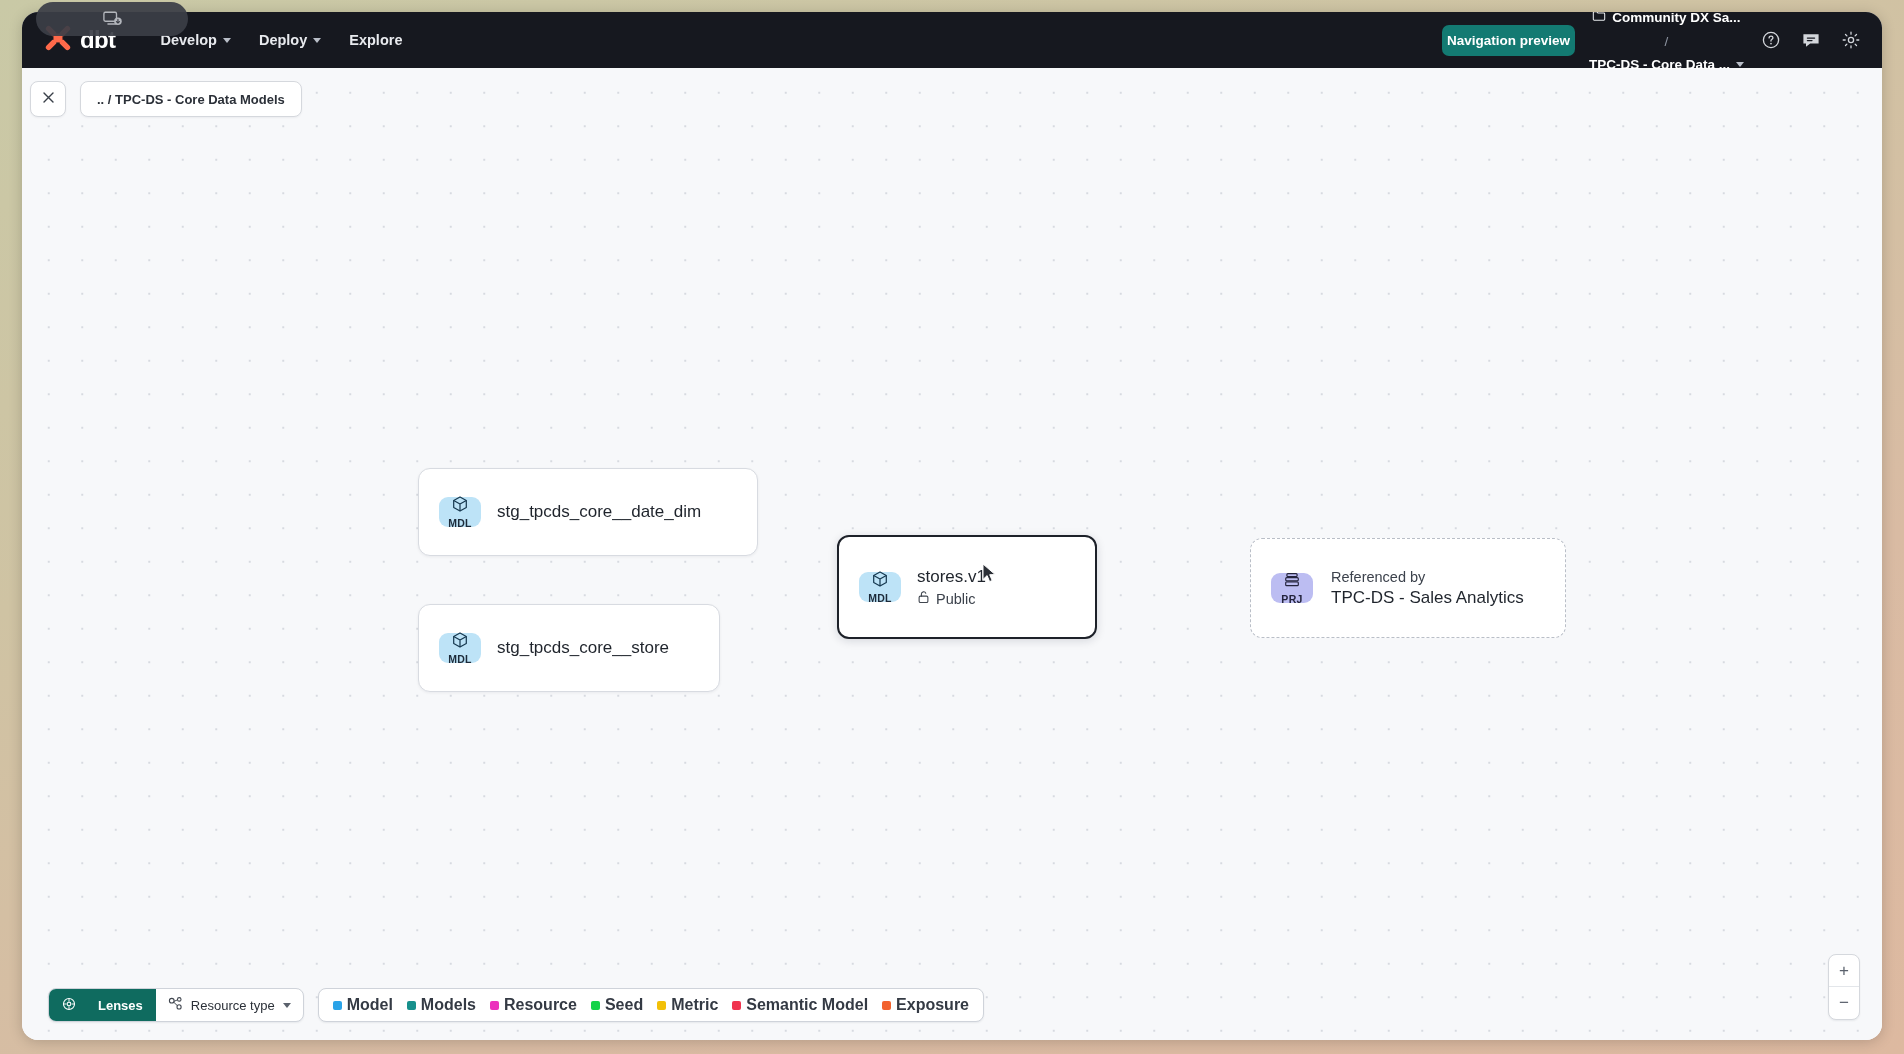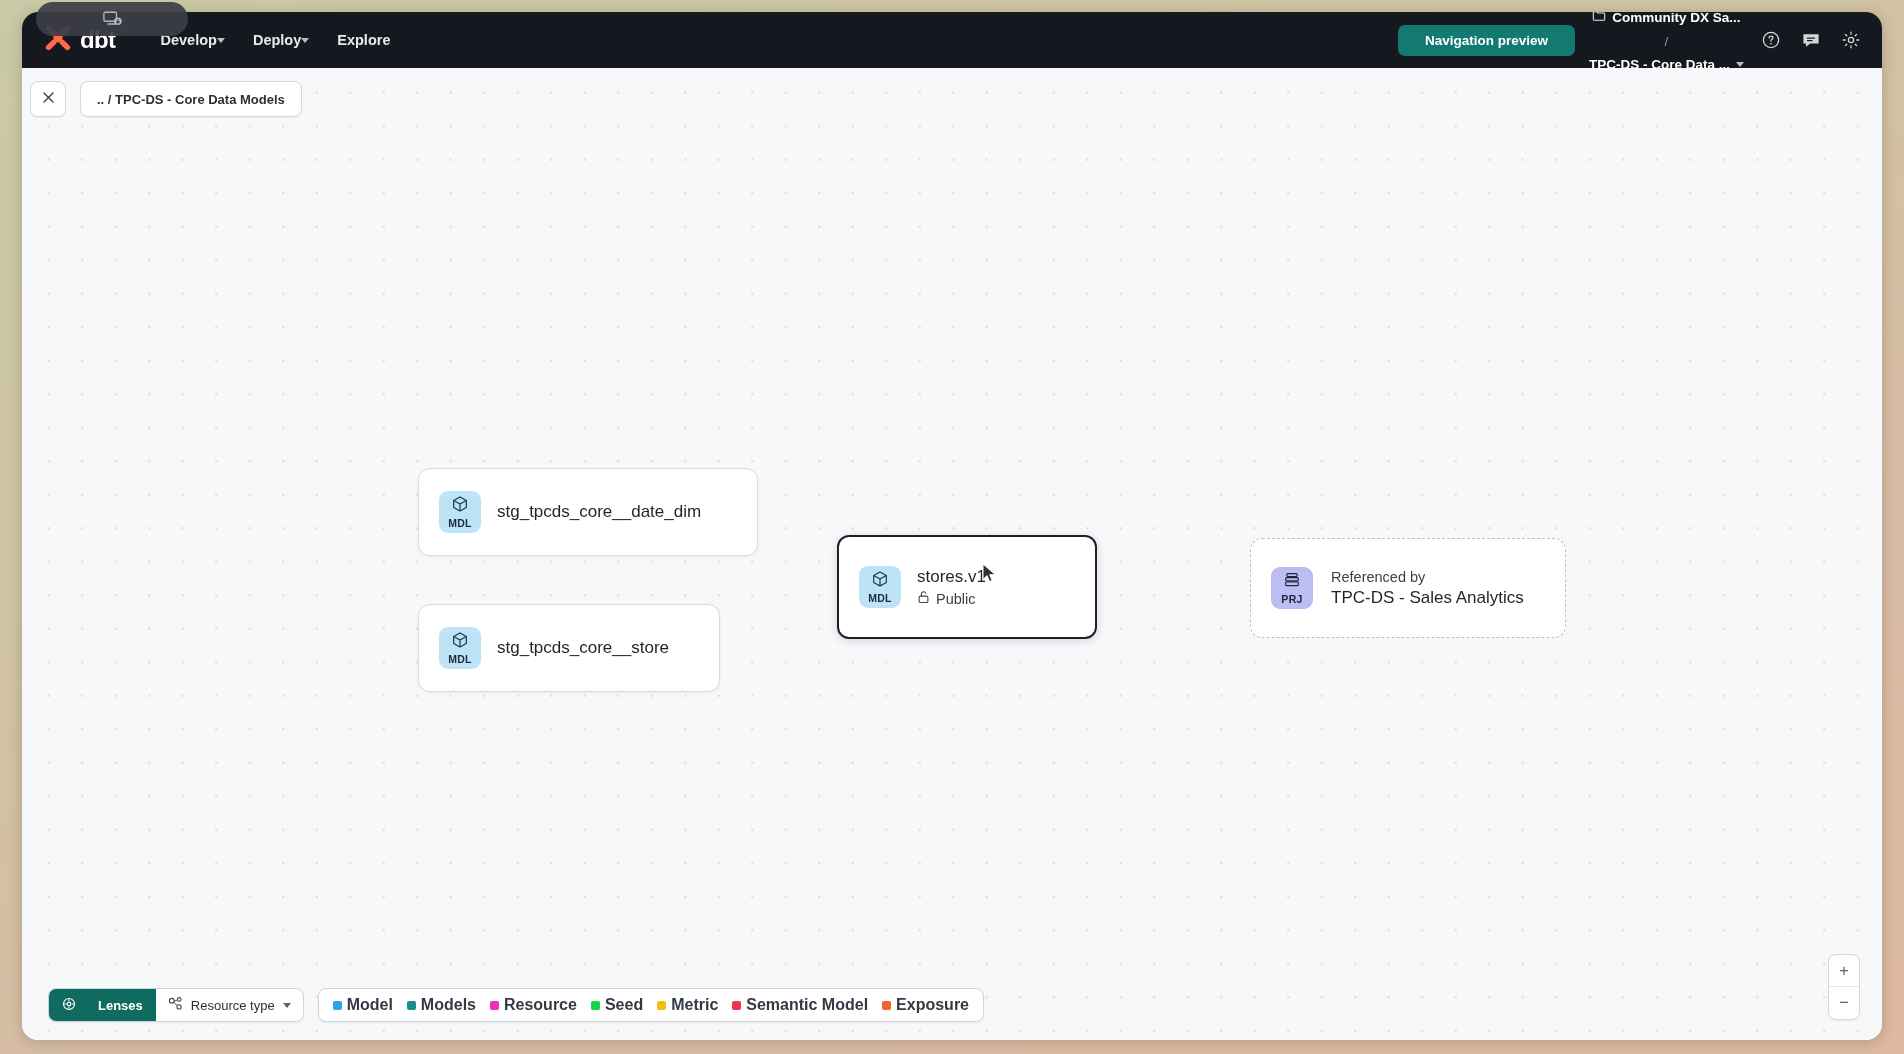--- a/index.html
+++ b/index.html
@@ -39,28 +39,28 @@
     height: 56px; background: #16181f;
     display: flex; align-items: center;
     padding: 0 18px 0 22px;
     position: relative; z-index: 30;
   }
   .logo-wrap { display:flex; align-items:center; gap:8px; margin-right: 34px; }
   .logo-word { color:#fff; font-size:24px; font-weight:700; letter-spacing:-.6px; }
   .nav-item {
     color:#e8eaee; font-size:14.5px; font-weight:600;
     padding: 7px 11px; margin-right: 6px;
-    display:flex; align-items:center; gap:0;
+    display:flex; align-items:center; gap:6px;
     border-radius: 6px; cursor:pointer; white-space:nowrap;
   }
   .caret { width:0;height:0;border-left:4px solid transparent;border-right:4px solid transparent;border-top:5px solid #b9bec8; }
   .nav-right { margin-left:auto; display:flex; align-items:center; gap:14px; }
   #nav-preview-badge {
     background:#137a72; color:#fff; font-size:13.5px; font-weight:600;
-    padding: 8px 27px; border-radius: 7px; white-space:nowrap; cursor:pointer;
+    padding: 8px 5px; border-radius: 7px; white-space:nowrap; cursor:pointer;
   }
   .crumb-group { display:flex; align-items:center; gap:8px; color:#fff; font-size:13.5px; font-weight:600;flex-direction:column; }
   .crumb { display:flex; align-items:center; gap:6px; cursor:pointer; white-space:nowrap; }
   .crumb-sep { color:#8f96a3; font-weight:400; }
   .nav-icon-btn { width:26px;height:26px;display:flex;align-items:center;justify-content:center;cursor:pointer;opacity:.92; }
 
   
   #toolbar {
     position:absolute; left:0; right:0; top:56px; height:62px;
     display:flex; align-items:center; padding: 0 8px;
@@ -105,21 +105,21 @@
     border:1px solid #d8dbe1; border-radius:12px;
     display:flex; align-items:center; gap:16px;
     padding: 0 22px 0 20px;
     box-shadow: 0 1px 3px rgba(16,24,40,.06);
     cursor:pointer;
   }
   .node.selected { border:2.5px solid #1d2129; box-shadow:0 2px 10px rgba(16,24,40,.14); }
   .node.dashed { border:1.5px dashed #b9bec7; box-shadow:none; }
 
   .badge {
-    width:42px; height:42px; border-radius:9px;
+    width:42px; height:30px; border-radius:9px;
     display:flex; flex-direction:column; align-items:center; justify-content:center;
     gap:1px; flex:none;
   }
   .badge.mdl { background:#bde3f7; }
   .badge.prj { background:#bcbdf2; }
   .badge-text { font-size:10.5px; font-weight:700; color:#1d2b3a; letter-spacing:.3px; line-height:1; }
   .badge.prj .badge-text { color:#24243d; }
 
   .node-title { font-size:17px; color:#1f242c; font-weight:400; white-space:nowrap;text-align:right; }
   .node-lines { display:flex; flex-direction:column; gap:3px; }

